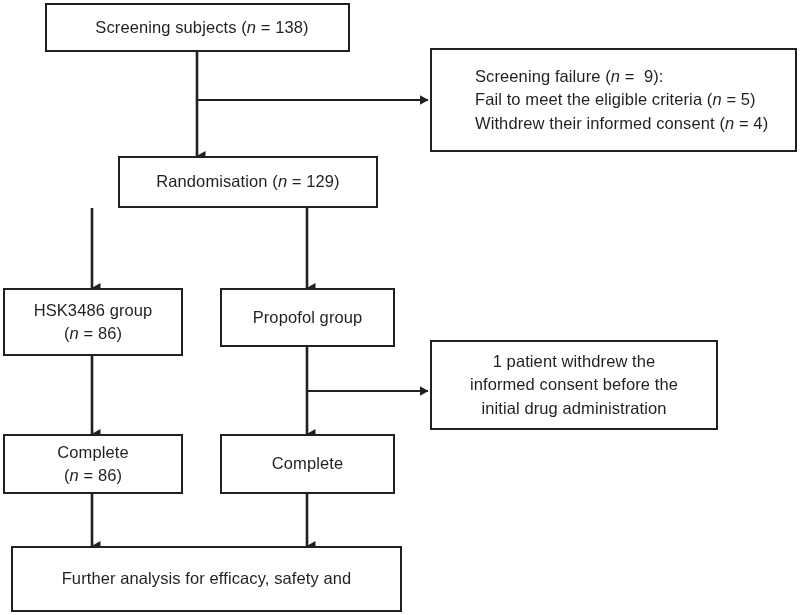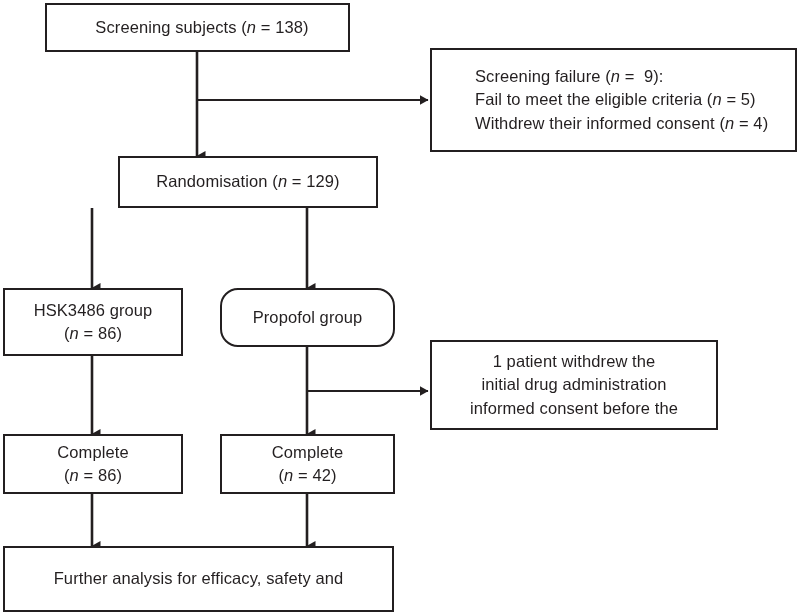--- a/index.html
+++ b/index.html
@@ -101,37 +101,36 @@
 
   <div class="node" style="left:70px; top:156px; width:260px; height:52px;margin-left:48px;">
     <span class="line">Randomisation&nbsp;(<i>n</i>&nbsp;=&nbsp;129)</span>
   </div>
 
   <div class="node" style="left:3px; top:288px; width:180px; height:68px;">
     <span class="line">HSK3486&nbsp;group</span>
     <span class="line">(<i>n</i>&nbsp;=&nbsp;86)</span>
   </div>
 
-  <div class="node" style="left:220px; top:288px; width:175px; height:59px;border-radius:18px;">
+  <div class="node" style="left:220px; top:288px; width:175px; height:59px;">
     <span class="line">Propofol&nbsp;group</span>
   </div>
 
   <div class="node" style="left:430px; top:340px; width:288px; height:90px;">
     <span class="line">1&nbsp;patient&nbsp;withdrew&nbsp;the</span>
+    <span class="line">informed&nbsp;consent&nbsp;before&nbsp;the</span>
     <span class="line">initial&nbsp;drug&nbsp;administration</span>
-    <span class="line">informed&nbsp;consent&nbsp;before&nbsp;the</span>
   </div>
 
   <div class="node" style="left:3px; top:434px; width:180px; height:60px;">
     <span class="line">Complete</span>
     <span class="line">(<i>n</i>&nbsp;=&nbsp;86)</span>
   </div>
 
   <div class="node" style="left:220px; top:434px; width:175px; height:60px;">
     <span class="line">Complete</span>
-    <span class="line">(<i>n</i>&nbsp;=&nbsp;42)</span>
   </div>
 
-  <div class="node" style="left:3px; top:546px; width:391px; height:66px;">
+  <div class="node" style="left:11px; top:546px; width:391px; height:66px;">
     <span class="line">Further&nbsp;analysis&nbsp;for&nbsp;efficacy,&nbsp;safety&nbsp;and</span>
   </div>
 
 </div>
 
 </body></html>

